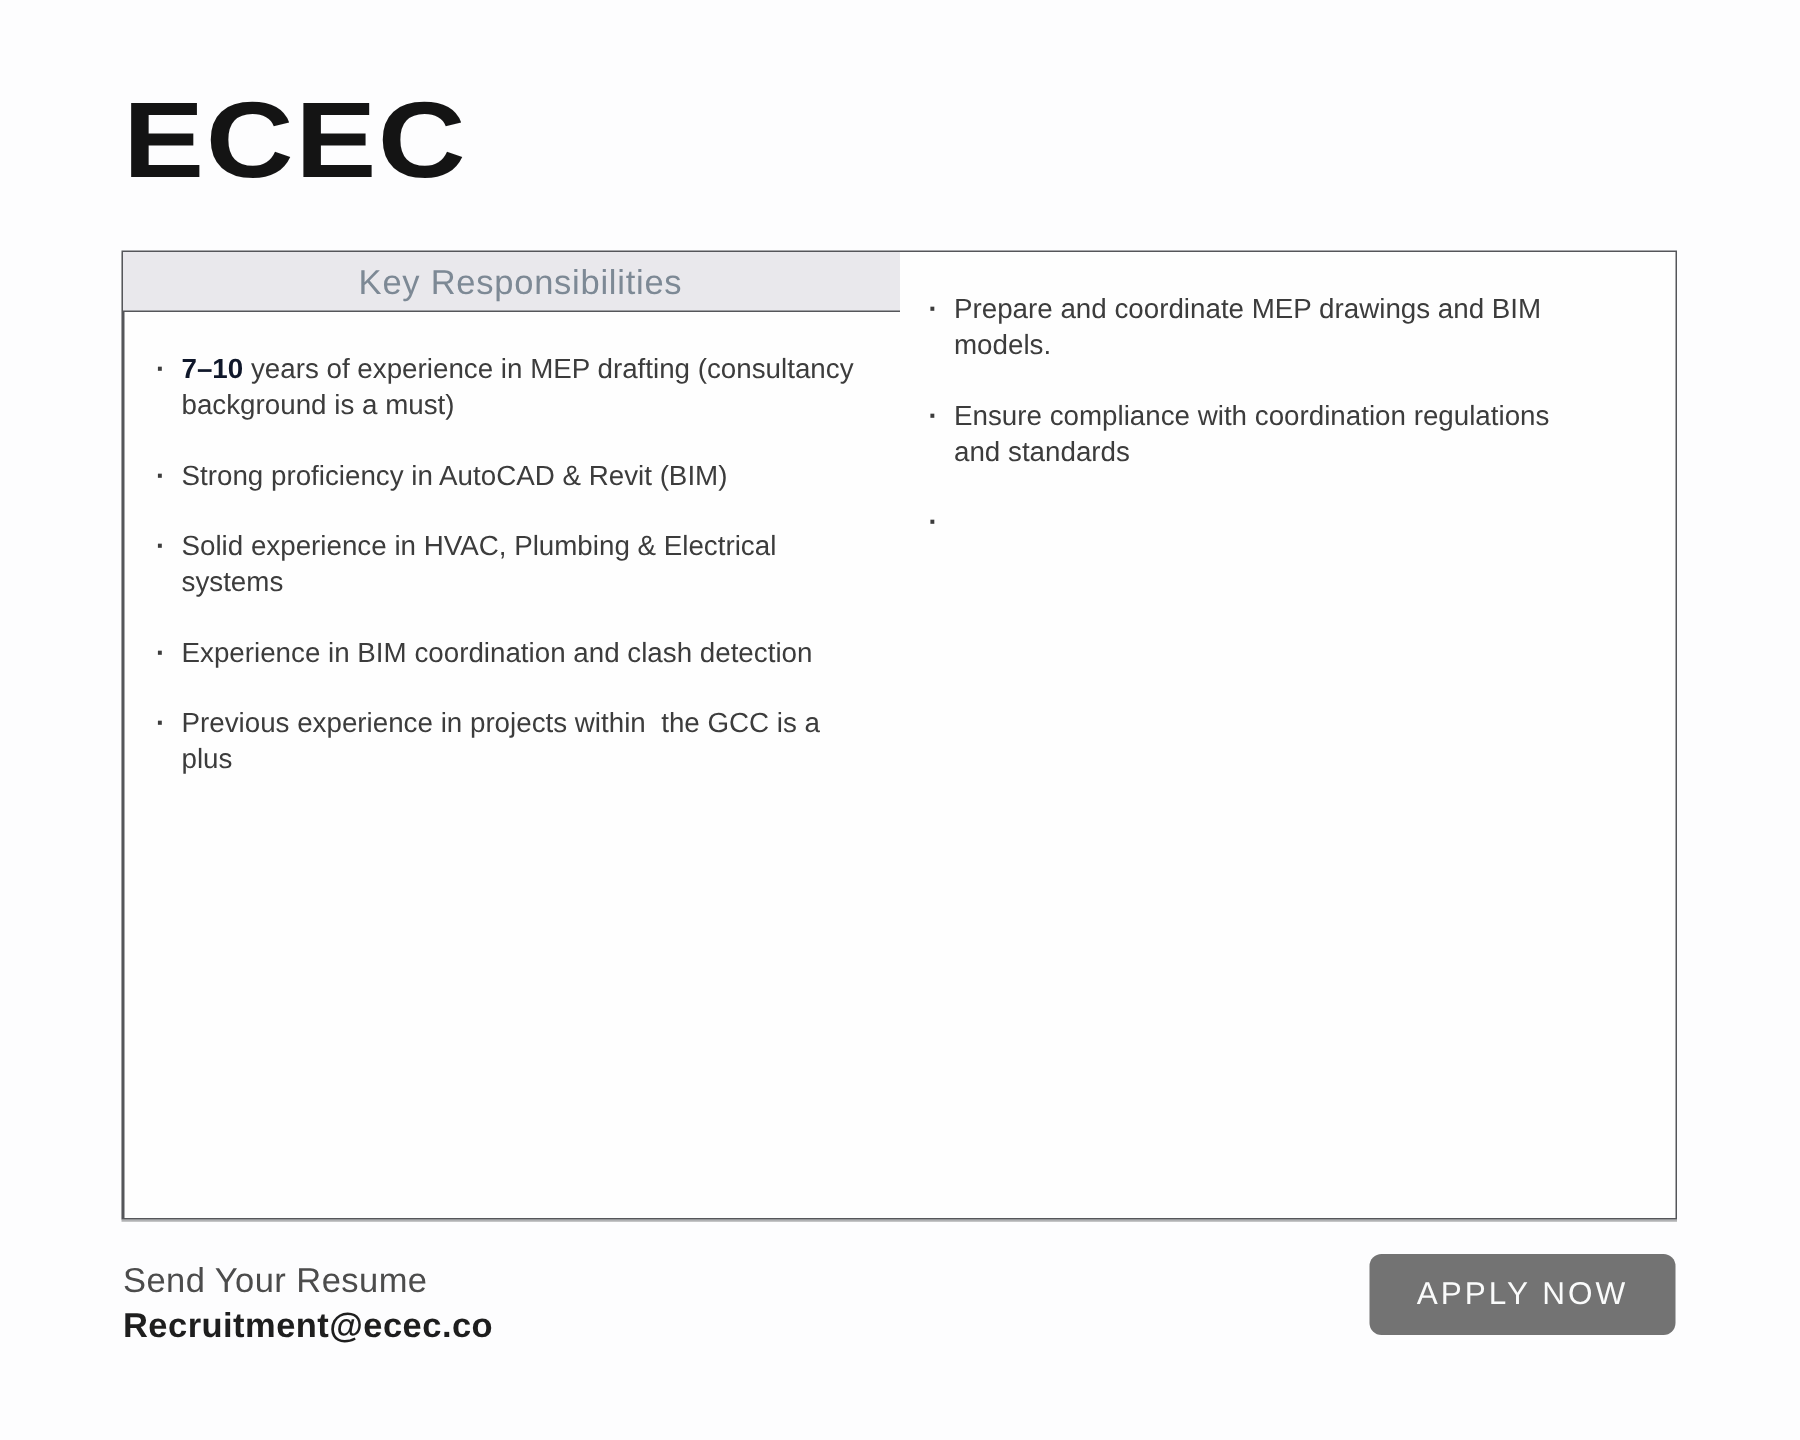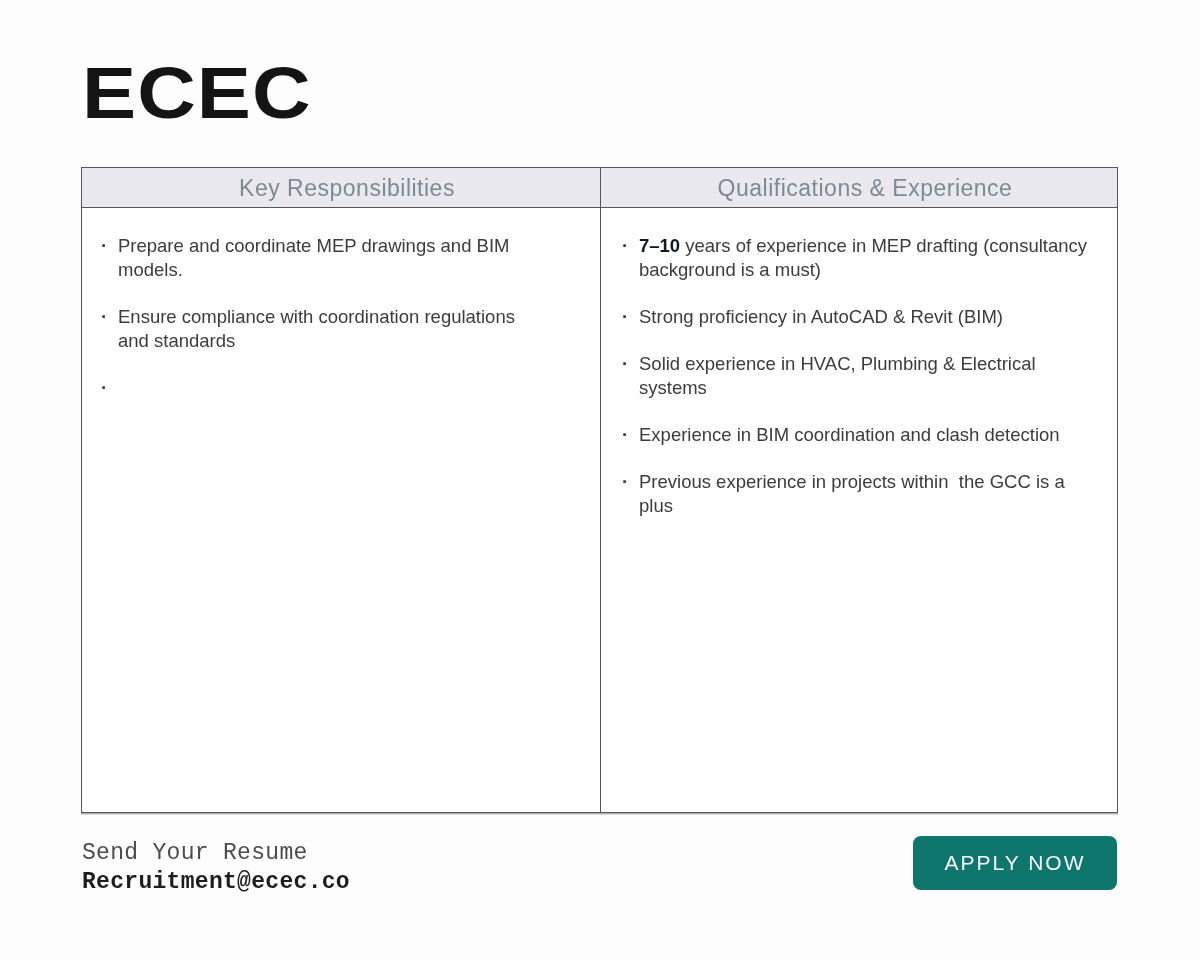--- a/index.html
+++ b/index.html
@@ -70,61 +70,59 @@
     line-height: 1.3;
   }
   .bullet-item .itext { white-space: pre-wrap; }
   .bullet-item .itext strong { font-weight: 700; color: #0f172a; }
 
   
   .footer-left {
     position: absolute;
     left: 82px;
     top: 840px;
-    font-family: Liberation Mono, monospace;
   }
   .resume-label {
     color: #4c4c4c;
     font-size: 23px;
     letter-spacing: 0.3px;
     margin-bottom: 3px;
   }
   .resume-email {
     color: #1e1e1e;
     font-size: 23px;
     font-weight: 700;
     letter-spacing: 0.3px;
   }
   .apply-btn {
     position: absolute;
     left: 913px;
     top: 836px;
     width: 204px;
     height: 54px;
-    background: #0f766e;
+    background: #737373;
     border: none;
     border-radius: 8px;
     color: #fafbfb;
     font-family: "Liberation Sans", sans-serif;
     font-size: 21px;
     letter-spacing: 2px;
     cursor: pointer;
     display: flex;
     align-items: center;
     justify-content: center;
   }
 </style>
 </head>
 <body>
 
 <div class="logo">ECEC</div>
 
 <div class="jobtable">
   <div class="col-header left">Key Responsibilities</div>
-  <div class="col-header right">Qualifications &amp; Experience</div>
   <div class="cell left">
       <div class="bullet-item">
         <span class="bullet">·</span>
         <span class="itext">Prepare and coordinate MEP drawings and BIM models.</span>
       </div>
       <div class="bullet-item">
         <span class="bullet">·</span>
         <span class="itext">Ensure compliance with coordination regulations and standards</span>
       </div>
       <div class="bullet-item">

